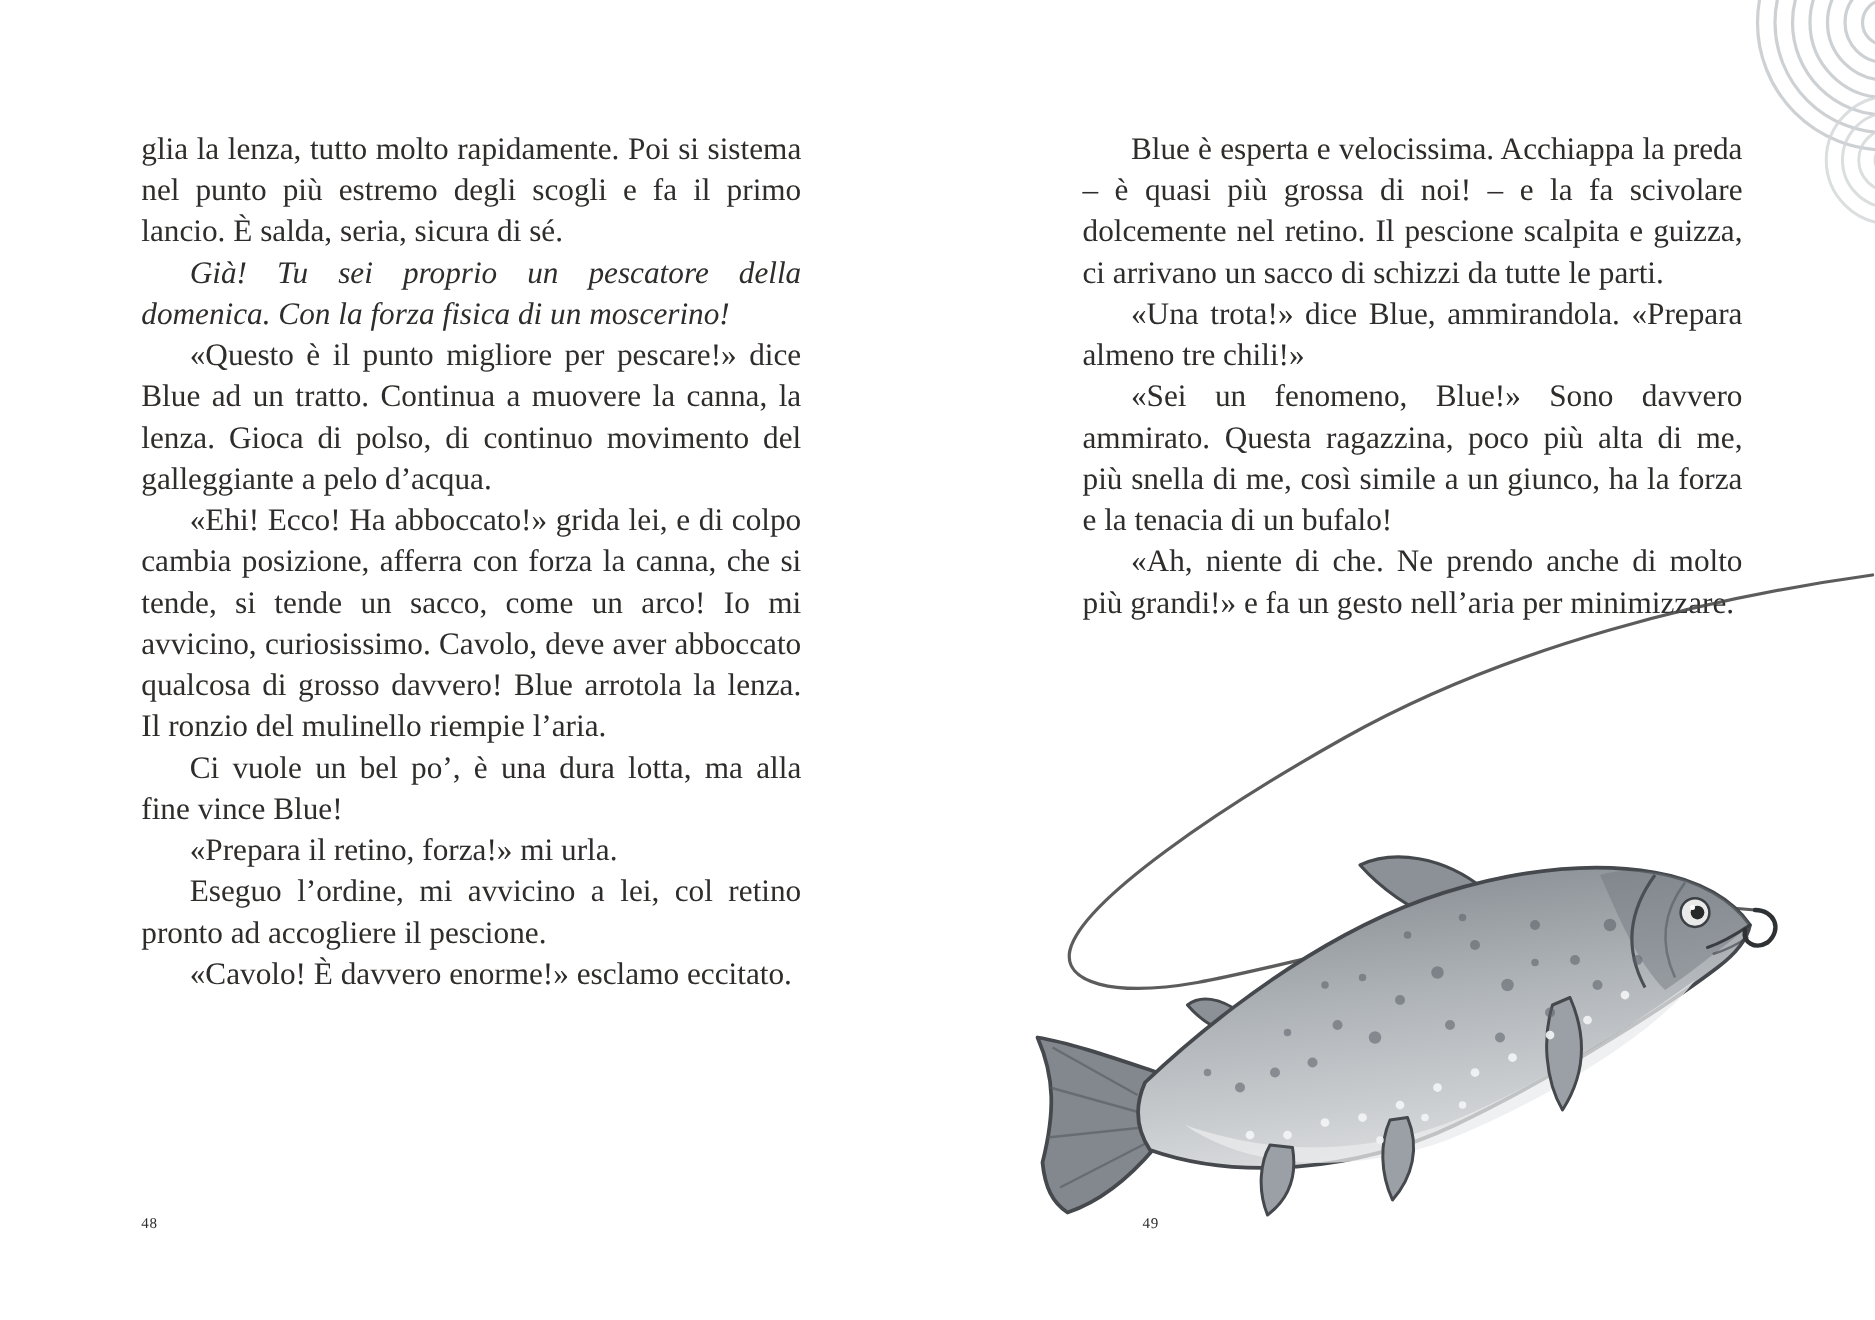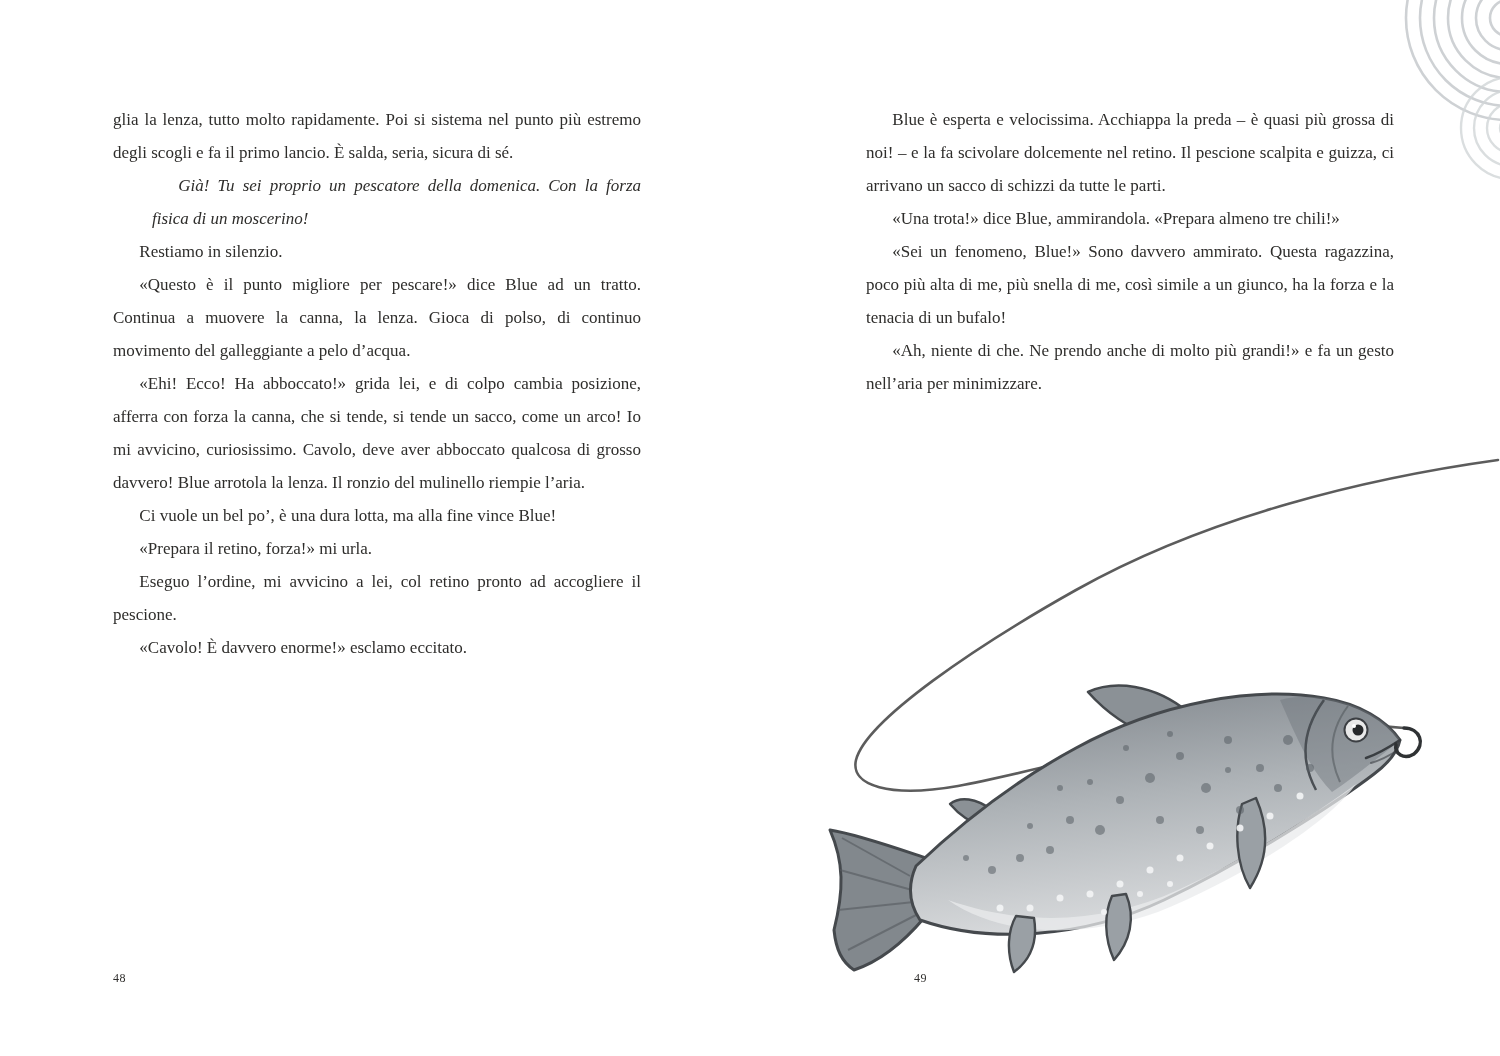--- a/index.html
+++ b/index.html
@@ -12,30 +12,30 @@
     background: #ffffff;
     position: relative;
     overflow: hidden;
     font-family: "Liberation Serif", serif;
     color: #2e2d2b;
   }
   .text-col {
     position: absolute;
     top: 103px;
     width: 528px;
-    font-size: 17px;
+    font-size: 25px;
     line-height: 33px;
     text-align: justify;
     hyphens: auto;
   }
   #left-col  { left: 113px; }
   #right-col { left: 866px; }
   .para { margin: 0; }
   .indent { text-indent: 1.55em; }
-  .italic { font-style: italic; margin-left: 39px; }
+  .italic { font-style: italic; }
   .page-num {
     position: absolute;
     top: 971px;
     font-size: 12px;
     font-weight: normal;
     letter-spacing: .5px;
   }
   #page-num-left  { left: 113px; }
   #page-num-right { left: 914px; width: 527px; text-align: left; }
   #fish-illustration {
@@ -52,21 +52,20 @@
     width: 130px;
     height: 180px;
   }
 </style>
 </head>
 <body>
 
 <div id="left-col" class="text-col">
   <p class="para">glia la lenza, tutto molto rapidamente. Poi si sistema nel punto più estremo degli scogli e fa il primo lancio. È salda, seria, sicura di sé.</p>
   <p class="para indent italic">Già! Tu sei proprio un pescatore della domenica. Con la forza fisica di un moscerino!</p>
-  <p class="para indent">Restiamo in silenzio.</p>
   <p class="para indent">«Questo è il punto migliore per pescare!» dice Blue ad un tratto. Continua a muovere la canna, la lenza. Gioca di polso, di continuo movimento del galleggiante a pelo d’acqua.</p>
   <p class="para indent">«Ehi! Ecco! Ha abboccato!» grida lei, e di colpo cambia posizione, afferra con forza la canna, che si tende, si tende un sacco, come un arco! Io mi avvicino, curiosissimo. Cavolo, deve aver abboccato qualcosa di grosso davvero! Blue arrotola la lenza. Il ronzio del mulinello riempie l’aria.</p>
   <p class="para indent">Ci vuole un bel po’, è una dura lotta, ma alla fine vince Blue!</p>
   <p class="para indent">«Prepara il retino, forza!» mi urla.</p>
   <p class="para indent">Eseguo l’ordine, mi avvicino a lei, col retino pronto ad accogliere il pescione.</p>
   <p class="para indent">«Cavolo! È davvero enorme!» esclamo eccitato.</p>
 </div>
 
 <div id="right-col" class="text-col">
   <p class="para indent">Blue è esperta e velocissima. Acchiappa la preda – è quasi più grossa di noi! – e la fa scivolare dolcemente nel retino. Il pescione scalpita e guizza, ci arrivano un sacco di schizzi da tutte le parti.</p>

